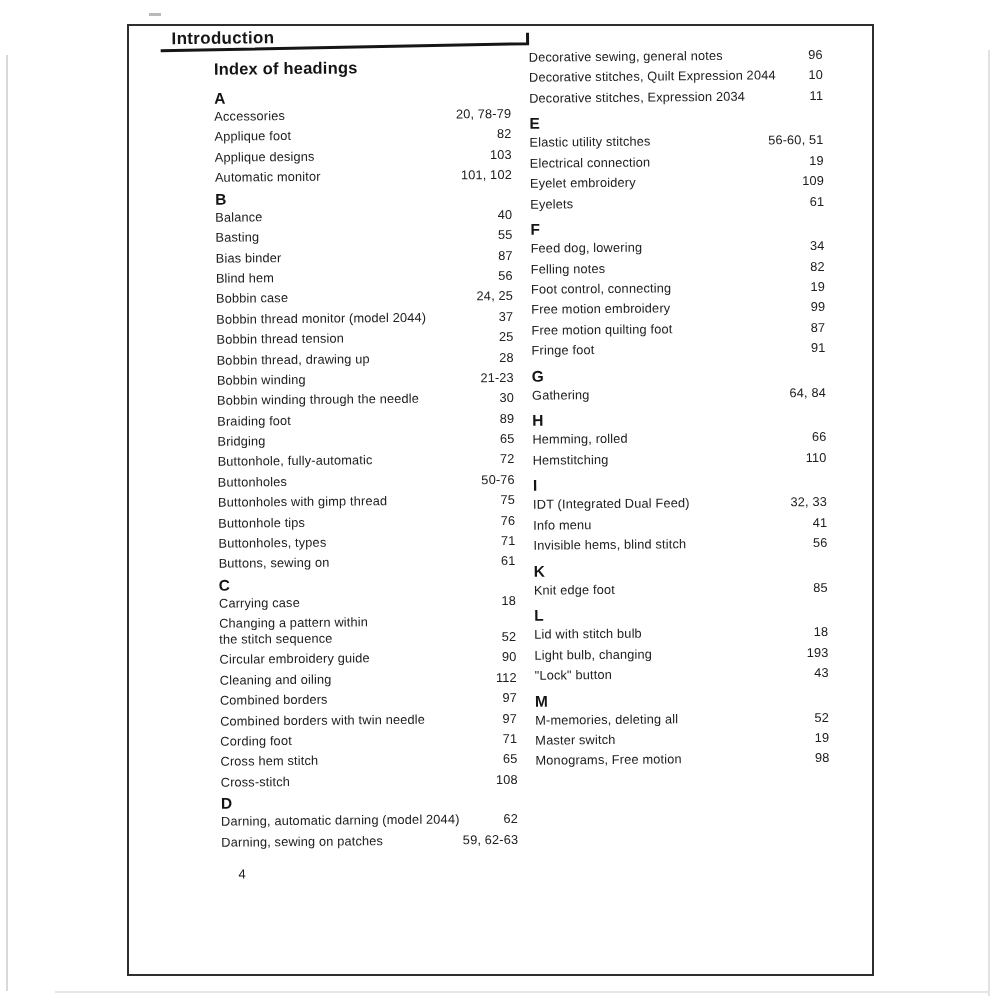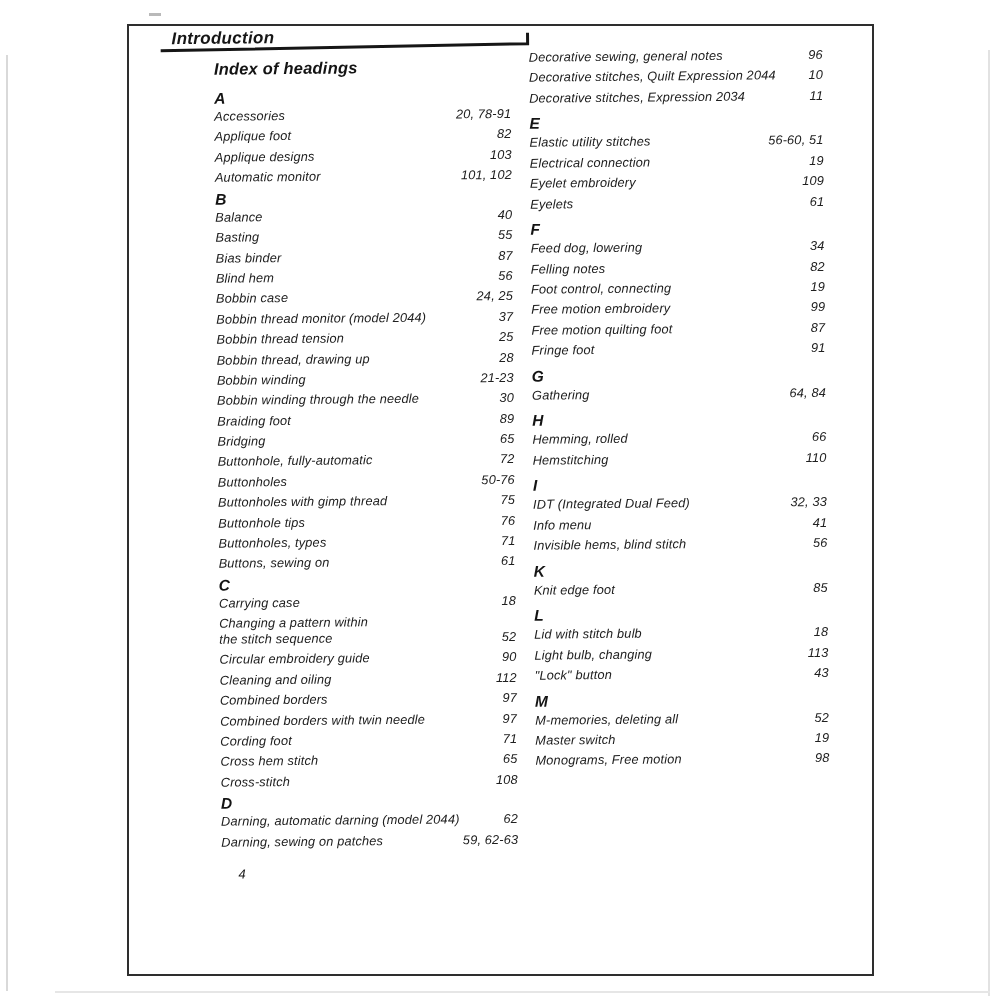--- a/index.html
+++ b/index.html
@@ -4,21 +4,21 @@
 <style>
   html, body {
     margin: 0;
     padding: 0;
     width: 1000px;
     height: 1000px;
     background: #ffffff;
     overflow: hidden;
     font-family: "Liberation Sans", sans-serif;
   }
-  .stage { position: relative; width: 1000px; height: 1000px; font-style: italic; }
+  .stage { position: relative; width: 1000px; height: 1000px; }
 
   
   .edge-left   { position: absolute; left: 6px;   top: 55px;  width: 2px;  height: 936px; background: #d9d9d9; }
   .edge-right  { position: absolute; left: 988px; top: 50px;  width: 2px;  height: 946px; background: #e2e2e2; }
   .edge-bottom { position: absolute; left: 55px;  top: 991px; width: 935px; height: 2px;  background: #e6e6e6; }
   .speck-top   { position: absolute; left: 149px; top: 13px;  width: 12px; height: 3px;  background: #8a8a8a; opacity: .6; }
 
   .page-border {
     position: absolute;
     left: 127px; top: 24px;
@@ -111,21 +111,21 @@
     <svg class="header-underline" width="374" height="30">
       <polyline points="369,5 369,16 2,19.5" fill="none" stroke="#161616" stroke-width="3"></polyline>
     </svg>
 
     <div class="page-title">Index of headings</div>
 
     <div id="col-left" class="col">
         <div class="letter">A</div>
         <div class="row">
           <span class="label">Accessories</span>
-          <span class="pages">20, 78-91</span>
+          <span class="pages">20, 78-79</span>
         </div>
         <div class="row">
           <span class="label">Applique foot</span>
           <span class="pages">82</span>
         </div>
         <div class="row">
           <span class="label">Applique designs</span>
           <span class="pages">103</span>
         </div>
         <div class="row">
@@ -341,21 +341,21 @@
           <span class="label">Knit edge foot</span>
           <span class="pages">85</span>
         </div>
         <div class="letter">L</div>
         <div class="row">
           <span class="label">Lid with stitch bulb</span>
           <span class="pages">18</span>
         </div>
         <div class="row">
           <span class="label">Light bulb, changing</span>
-          <span class="pages">113</span>
+          <span class="pages">193</span>
         </div>
         <div class="row">
           <span class="label">"Lock" button</span>
           <span class="pages">43</span>
         </div>
         <div class="letter">M</div>
         <div class="row">
           <span class="label">M-memories, deleting all</span>
           <span class="pages">52</span>
         </div>

